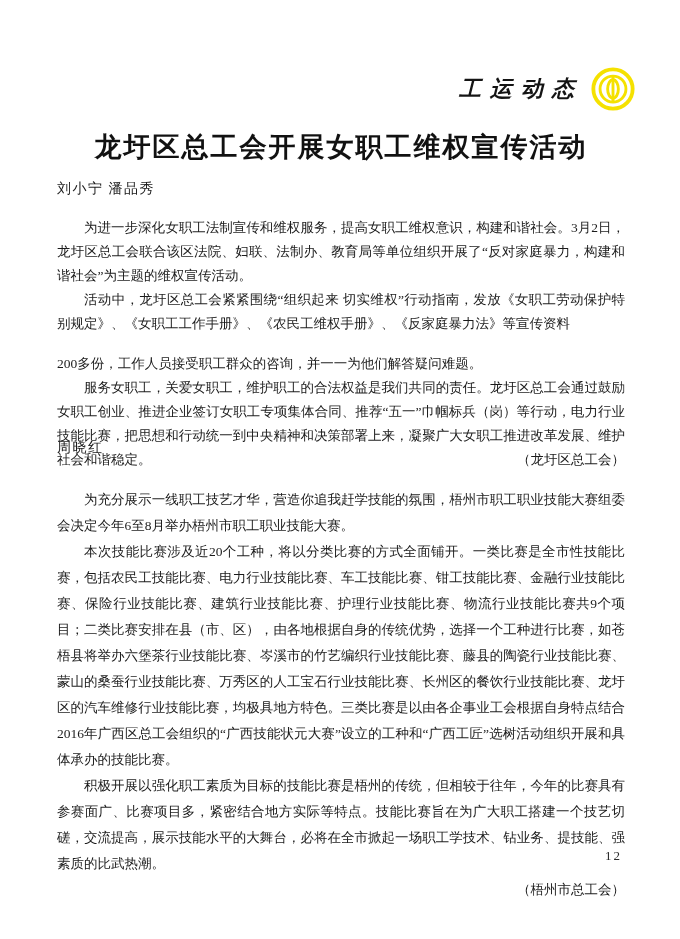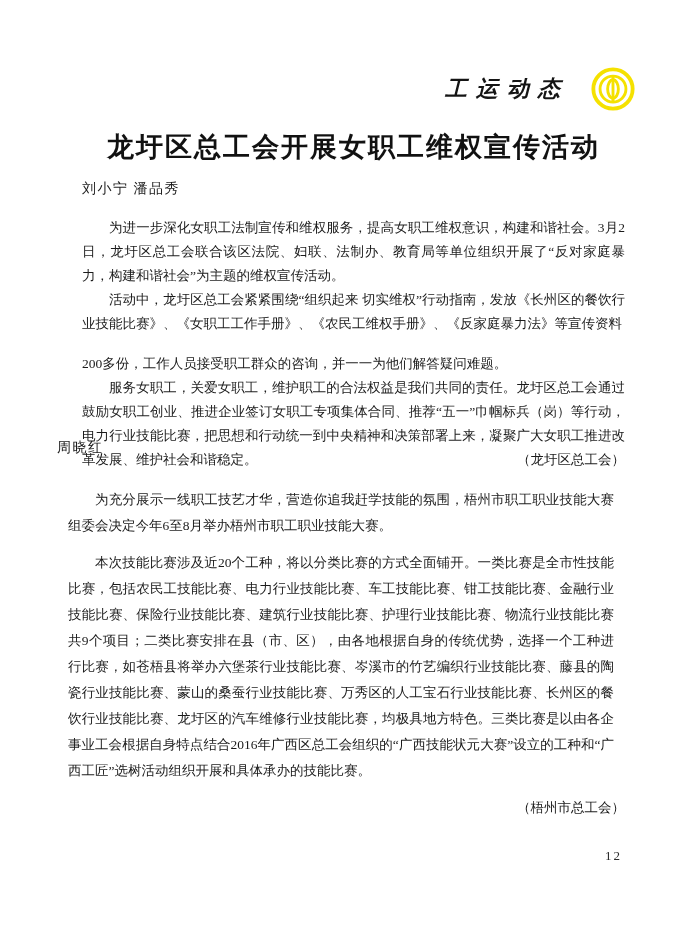--- a/index.html
+++ b/index.html
@@ -9,32 +9,32 @@
     margin:0 auto;
     background:#ffffff;
     font-family:"Liberation Serif","DejaVu Serif",serif;
     color:#1a1a1a;
     overflow:hidden;
   }
 
   
   .header {
     position:absolute; top:66px; right:44px;
-    display:flex; align-items:center; gap:17px;
+    display:flex; align-items:center; gap:3px;
   }
   .header-label {
     font-size:22px; font-weight:700; font-style:italic;
     letter-spacing:9px; color:#141414; padding-right:4px;
     font-family:"DejaVu Serif","Liberation Serif",serif;
     white-space:nowrap;
   }
   .emblem { width:46px; height:46px; display:block; }
 
   
-  .article1 { position:absolute; left:57px; right:55px; top:129px;margin-left:25px; }
+  .article1 { position:absolute; left:57px; right:55px; top:129px; }
   .a1-title {
     margin:0; text-align:center;
     font-size:27px; font-weight:700; letter-spacing:2px; color:#111;
     white-space:nowrap;
   }
   .a1-authors {
     text-align:left; font-size:14px; margin-top:15px;
     letter-spacing:1.5px; color:#1a1a1a;
   }
   .cols { display:flex; gap:16px; margin-top:18px;flex-direction:column; }
@@ -48,21 +48,21 @@
   .a2-title {
     margin:0; text-align:center;
     font-size:30px; font-weight:700; letter-spacing:4px; color:#111;
     white-space:nowrap;
   }
   .a2-author {
     text-align:left; font-size:14px; margin-top:12px;
     letter-spacing:1.5px; color:#1a1a1a;
   }
   .a2-body { margin-top:30px; font-size:13.5px; line-height:26px; text-align:justify; color:#1b1b1b; }
-  .a2-body p { margin:11px; }
+  .a2-body p { margin:0; }
   .a2-attr { text-align:right; line-height:26px; }
 
   
   .page-number {
     position:absolute; top:848px; right:58px;
     font-size:13px; letter-spacing:2px; color:#2a2a2a;
   }
 </style>
 </head>
 <body>
@@ -84,21 +84,21 @@
   <div class="article1">
     <h1 class="a1-title">龙圩区总工会开展女职工维权宣传活动</h1>
     <div class="a1-authors">刘小宁 潘品秀</div>
 
     <div class="cols">
       <div class="col">
         <p class="ind">
           <span>为进一步深化女职工法制宣传和维权服务，提高女职工维权意识，构建和谐社会。3月2日，龙圩区总工会联合该区法院、妇联、法制办、教育局等单位组织开展了“反对家庭暴力，构建和谐社会”为主题的维权宣传活动。</span>
         </p>
         <p class="ind">
-          <span>活动中，龙圩区总工会紧紧围绕“组织起来 切实维权”行动指南，发放《长州区的餐饮行业技能比赛》、《女职工工作手册》、《农民工维权手册》、《反家庭暴力法》等宣传资料</span>
+          <span>活动中，龙圩区总工会紧紧围绕“组织起来 切实维权”行动指南，发放《女职工劳动保护特别规定》、《女职工工作手册》、《农民工维权手册》、《反家庭暴力法》等宣传资料</span>
         </p>
       </div>
       <div class="col">
         <p>
           <span>200多份，工作人员接受职工群众的咨询，并一一为他们解答疑问难题。</span>
         </p>
         <p class="ind">
           <span>服务女职工，关爱女职工，维护职工的合法权益是我们共同的责任。龙圩区总工会通过鼓励女职工创业、推进企业签订女职工专项集体合同、推荐“五一”巾帼标兵（岗）等行动，电力行业技能比赛，把思想和行动统一到中央精神和决策部署上来，凝聚广大女职工推进改革发展、维护社会和谐稳定。</span>
           <span class="attr-inline">（龙圩区总工会）</span>
         </p>
@@ -109,19 +109,22 @@
   <div class="article2">
     <div class="a2-author">周晓红</div>
 
     <div class="a2-body">
       <p class="ind">
         <span>为充分展示一线职工技艺才华，营造你追我赶学技能的氛围，梧州市职工职业技能大赛组委会决定今年6至8月举办梧州市职工职业技能大赛。</span>
       </p>
       <p class="ind">
         <span>本次技能比赛涉及近20个工种，将以分类比赛的方式全面铺开。一类比赛是全市性技能比赛，包括农民工技能比赛、电力行业技能比赛、车工技能比赛、钳工技能比赛、金融行业技能比赛、保险行业技能比赛、建筑行业技能比赛、护理行业技能比赛、物流行业技能比赛共9个项目；二类比赛安排在县（市、区），由各地根据自身的传统优势，选择一个工种进行比赛，如苍梧县将举办六堡茶行业技能比赛、岑溪市的竹艺编织行业技能比赛、藤县的陶瓷行业技能比赛、蒙山的桑蚕行业技能比赛、万秀区的人工宝石行业技能比赛、长州区的餐饮行业技能比赛、龙圩区的汽车维修行业技能比赛，均极具地方特色。三类比赛是以由各企事业工会根据自身特点结合2016年广西区总工会组织的“广西技能状元大赛”设立的工种和“广西工匠”选树活动组织开展和具体承办的技能比赛。</span>
       </p>
+      <p class="ind">
+        <span>积极开展以强化职工素质为目标的技能比赛是梧州的传统，但相较于往年，今年的比赛具有参赛面广、比赛项目多，紧密结合地方实际等特点。技能比赛旨在为广大职工搭建一个技艺切磋，交流提高，展示技能水平的大舞台，必将在全市掀起一场职工学技术、钻业务、提技能、强素质的比武热潮。</span>
+      </p>
       <div class="a2-attr">（梧州市总工会）</div>
     </div>
   </div>
 
   <div class="page-number">12</div>
 
 </div>
 
 </body></html>

